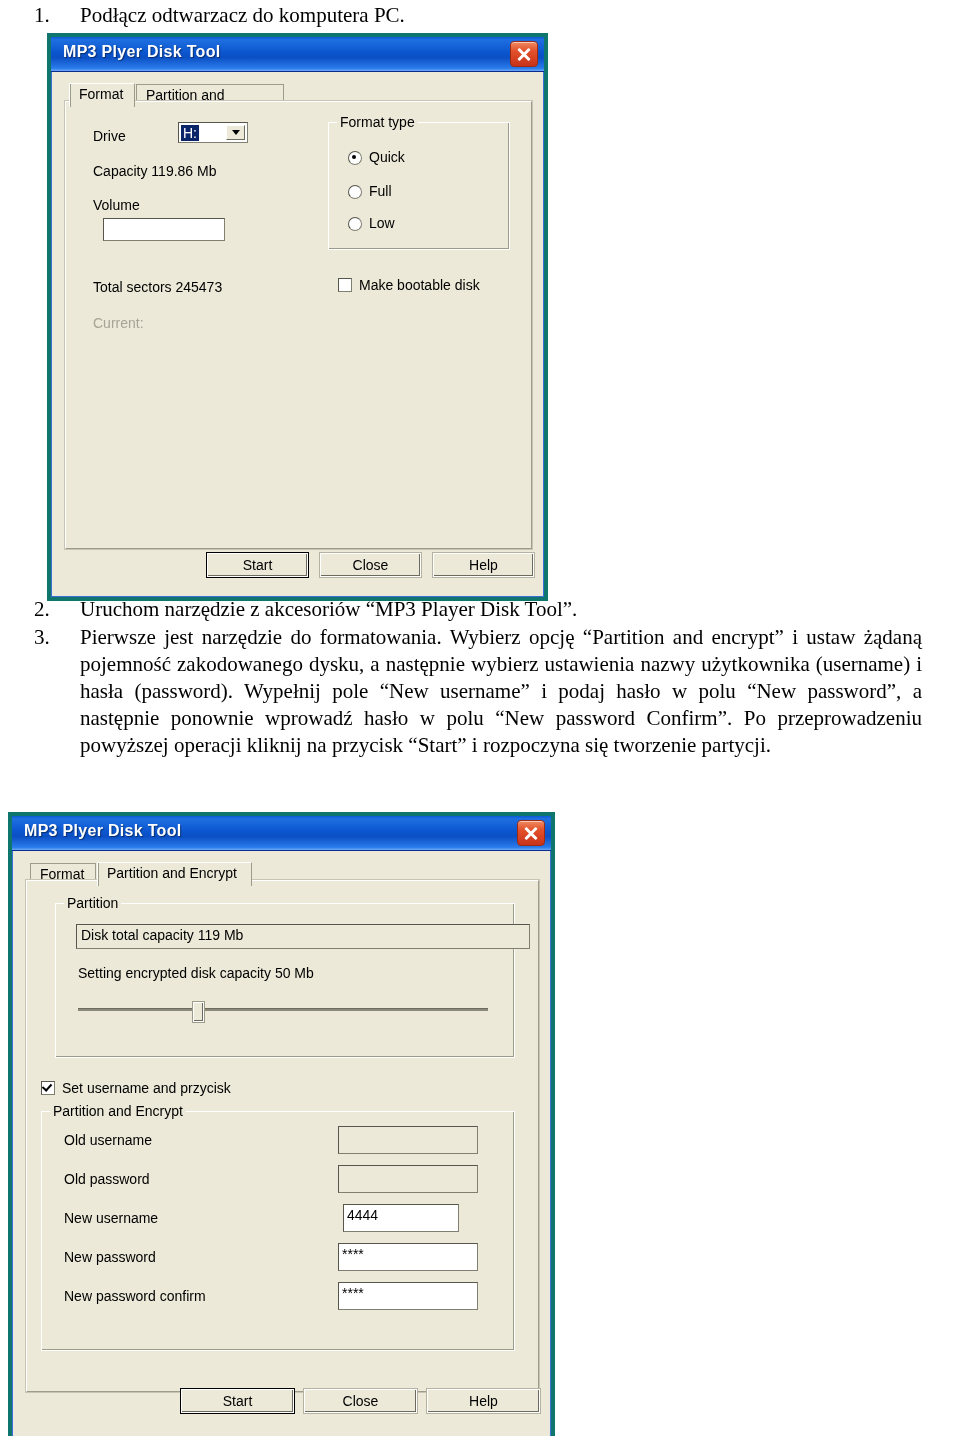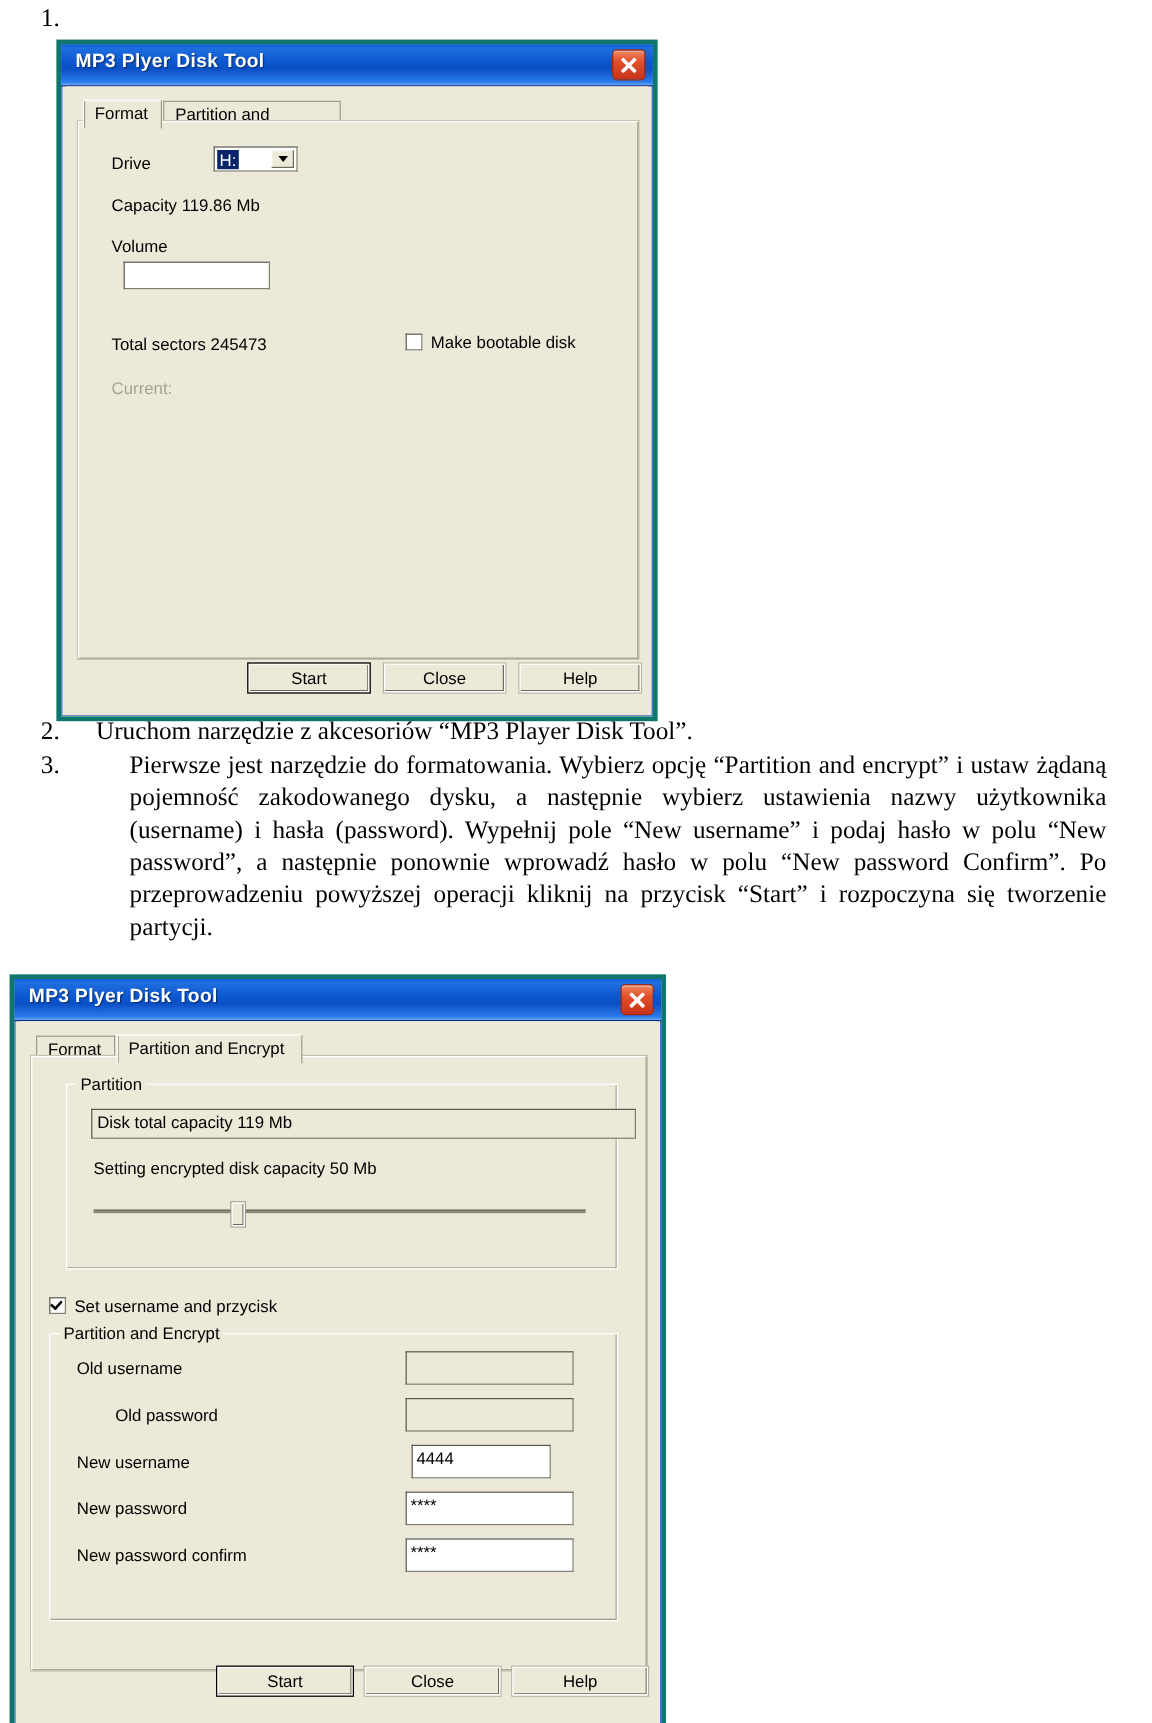--- a/index.html
+++ b/index.html
@@ -9,21 +9,21 @@
   }
   .page{position:relative;width:960px;height:1436px;}
 
   
   .step{position:absolute;display:flex;align-items:flex-start;}
   .step .num{width:46px;flex:none;font-size:21px;line-height:27px;}
   .step .body{font-size:21px;line-height:27px;text-align:justify;}
   .step1{left:34px;top:2px;width:520px;}
   .step2{left:34px;top:596px;width:880px;}
   .step3{left:34px;top:624px;width:888px;}
-  .step3 .body{text-align:justify;margin-left:28px;}
+  .step3 .body{text-align:justify;}
 
   
   .win{position:absolute;background:#ece9d8;border:4px solid #0f766e;
        box-shadow:0 0 0 1px #3b6ed8 inset;}
   .titlebar{height:34px;position:relative;
     background:linear-gradient(180deg,#0a5ad6 0%,#1f6fe0 8%,#0b56cf 45%,#0b4fc4 60%,#2a7bec 92%,#6ba9f4 100%);
     border-bottom:1px solid #0a2a8f;}
   .titlebar .tt{position:absolute;left:12px;top:6px;font-family:"Liberation Sans",sans-serif;
     font-weight:bold;font-size:16px;color:#fff;letter-spacing:.3px;
     text-shadow:1px 1px 1px rgba(0,0,0,.45);}
@@ -98,20 +98,21 @@
      background:#ece9d8;box-sizing:border-box;font-family:"Liberation Sans",sans-serif;font-size:14px;
      padding:2px 4px;}
 </style>
 </head>
 <body>
 
 <div class="page">
 
   <div class="step step1">
     <div class="num">1.</div>
+    <div class="body">Podłącz odtwarzacz do komputera PC.</div>
   </div>
 
   <div class="win" style="left:47px;top:33px;width:493px;height:560px;">
     <div class="titlebar">
       <div class="tt">MP3 Plyer Disk Tool</div>
       <div class="closebtn"></div>
     </div>
     <div class="client">
 
       <div class="tabstrip">
@@ -134,20 +135,35 @@
         </div>
 
         <div class="lbl" style="left:27px;top:61px;">Capacity 119.86 Mb</div>
 
         <div class="lbl" style="left:27px;top:95px;">Volume</div>
         <div class="field" style="left:37px;top:116px;width:122px;height:23px;"></div>
 
         <div class="lbl" style="left:27px;top:177px;">Total sectors 245473</div>
         <div class="lbl dis" style="left:27px;top:213px;">Current:</div>
 
+        <div class="group" style="left:262px;top:20px;width:182px;height:128px;">
+          <div class="cap">Format type</div>
+          <div class="radio on" style="left:19px;top:26px;">
+            <i class="dot"></i>
+            <span>Quick</span>
+          </div>
+          <div class="radio" style="left:19px;top:60px;">
+            <i class="dot"></i>
+            <span>Full</span>
+          </div>
+          <div class="radio" style="left:19px;top:92px;">
+            <i class="dot"></i>
+            <span>Low</span>
+          </div>
+        </div>
 
         <div class="check" style="left:272px;top:175px;">
           <i class="box"></i>
           <span>Make bootable disk</span>
         </div>
       </div>
 
       <div class="btn def" style="left:152px;top:481px;width:101px;">
         <span>Start</span>
       </div>
@@ -205,21 +221,21 @@
           <i class="box"></i>
           <span>Set username and przycisk</span>
         </div>
 
         <div class="group" style="left:14px;top:230px;width:474px;height:240px;">
           <div class="cap">Partition and Encrypt</div>
 
           <div class="lbl" style="left:22px;top:20px;">Old username</div>
           <div class="field dis" style="left:296px;top:14px;width:140px;height:28px;"></div>
 
-          <div class="lbl" style="left:22px;top:59px;margin-left:32px;">Old password</div>
+          <div class="lbl" style="left:22px;top:59px;">Old password</div>
           <div class="field dis" style="left:296px;top:53px;width:140px;height:28px;"></div>
 
           <div class="lbl" style="left:22px;top:98px;">New username</div>
           <div class="field" style="left:301px;top:92px;width:116px;height:28px;">4444</div>
 
           <div class="lbl" style="left:22px;top:137px;">New password</div>
           <div class="field" style="left:296px;top:131px;width:140px;height:28px;">****</div>
 
           <div class="lbl" style="left:22px;top:176px;">New password confirm</div>
           <div class="field" style="left:296px;top:170px;width:140px;height:28px;">****</div>

